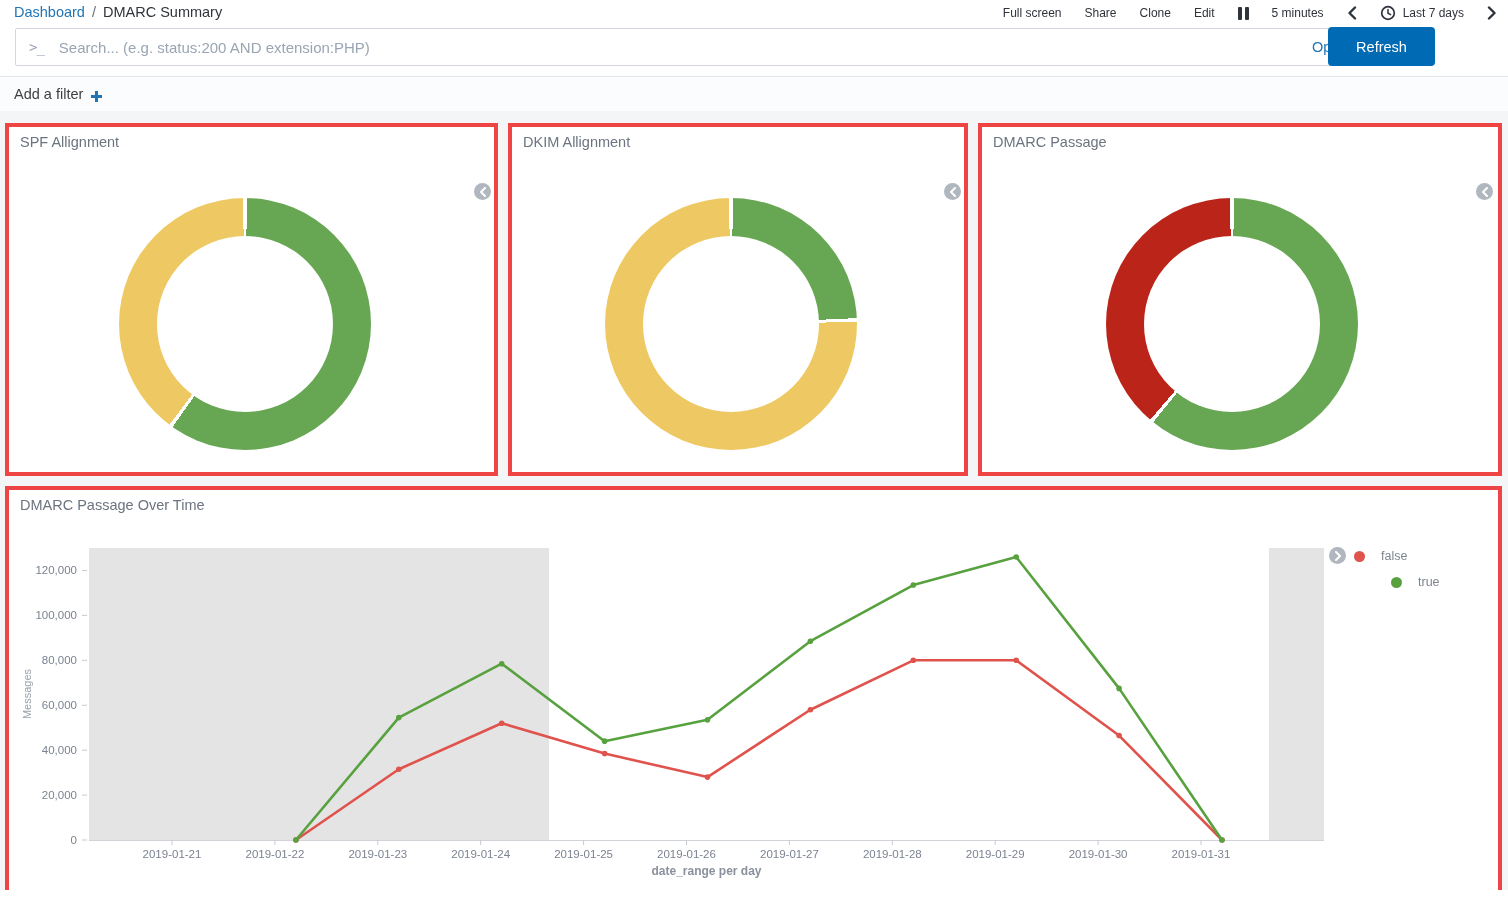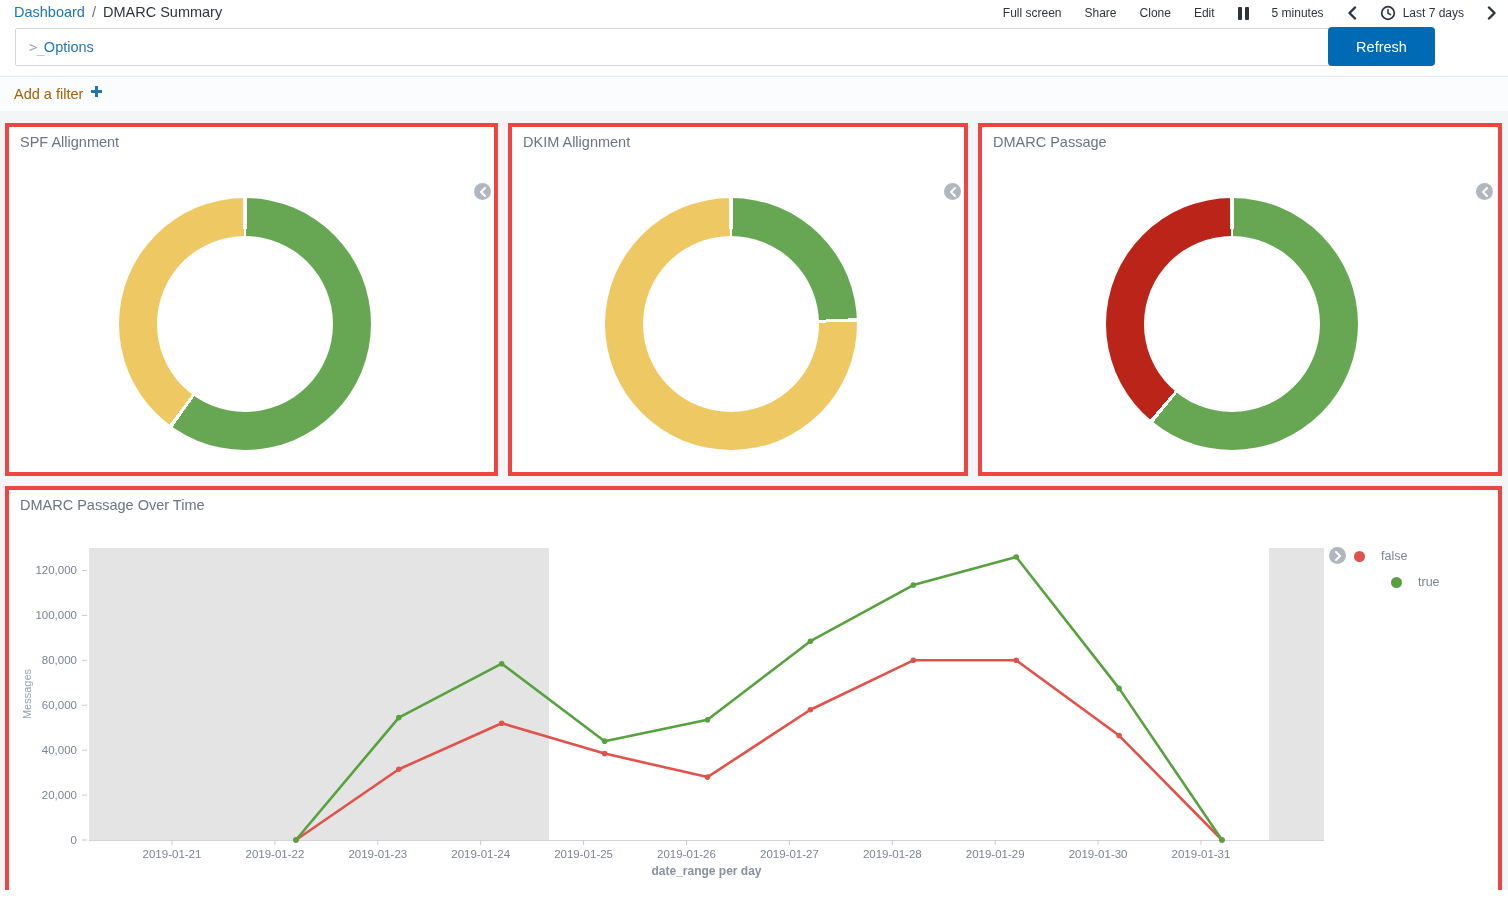--- a/index.html
+++ b/index.html
@@ -21,21 +21,21 @@
   .search-box{position:absolute;left:15px;top:28px;width:1364px;height:38px;border:1px solid #d3d8de;border-radius:2px;background:#fff;display:flex;align-items:center;box-sizing:border-box;}
   .prompt{margin-left:13px;color:#9aa4b0;font-size:14px;font-family:"DejaVu Sans Mono",monospace;letter-spacing:-1px;}
   .search-input{flex:1;margin-left:13px;border:none;outline:none;font-size:15px;color:#343741;font-family:"Liberation Sans",sans-serif;background:transparent;}
   .search-input::placeholder{color:#9aa5b3;}
   .options-link{margin-right:16px;color:#2275B5;font-size:14.5px;cursor:pointer;}
   .refresh-btn{position:absolute;left:1328px;top:27px;width:107px;height:39px;background:#006BB4;color:#fff;border:none;border-radius:4px;font-size:14.5px;font-family:"Liberation Sans",sans-serif;cursor:pointer;}
   .hr1{position:absolute;top:76px;left:0;width:100%;height:1px;background:#e4e8ed;}
 
   
   .filterbar{position:absolute;top:77px;left:0;width:100%;height:34px;background:#fbfcfd;}
-  .add-filter{position:absolute;left:14px;top:9px;display:flex;align-items:flex-start;gap:8px;color:#a16207;font-size:14.5px;cursor:pointer;}
+  .add-filter{position:absolute;left:14px;top:9px;display:flex;align-items:flex-end;gap:8px;color:#404040;font-size:14.5px;cursor:pointer;}
 
   
   .dash-bg{position:absolute;top:111px;left:0;width:100%;height:787px;background:#f4f5f7;}
   .panel{position:absolute;background:#fff;border:4px solid #ef4444;box-sizing:border-box;}
   #panel-spf{left:5px;top:123px;width:493px;height:353px;}
   #panel-dkim{left:508px;top:123px;width:460px;height:353px;}
   #panel-dmarc{left:978px;top:123px;width:524px;height:353px;}
   #panel-timeline{left:5px;top:486px;width:1497px;height:410px;}
   .panel-title{position:absolute;left:11px;top:7px;font-size:14.5px;color:#6c7480;}
 
@@ -85,20 +85,21 @@
       <span class="nav-item">
         <svg width="10" height="14" viewBox="0 0 10 14">
             <path d="M2 1.5 L7.5 7 L2 12.5" stroke="#2F333B" stroke-width="2.4" fill="none" stroke-linecap="round" stroke-linejoin="round"></path>
           </svg>
       </span>
     </div>
   </div>
 
   <div class="search-box">
     <span class="prompt">&gt;_</span>
+    <input class="search-input" type="text" placeholder="Search... (e.g. status:200 AND extension:PHP)" style="">
     <span class="options-link">Options</span>
   </div>
   <button class="refresh-btn">Refresh</button>
   <div class="hr1"></div>
 
   <div class="filterbar">
     <span class="add-filter">
       <span>Add a filter</span>
       <svg width="11" height="11" viewBox="0 0 11 11">
           <rect x="4" y="0" width="3" height="11" fill="#2275B5"></rect>

